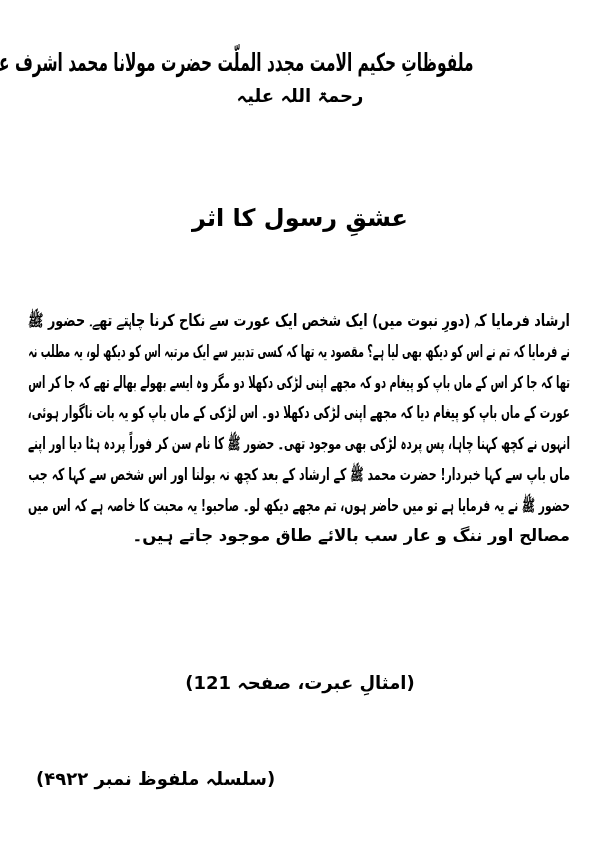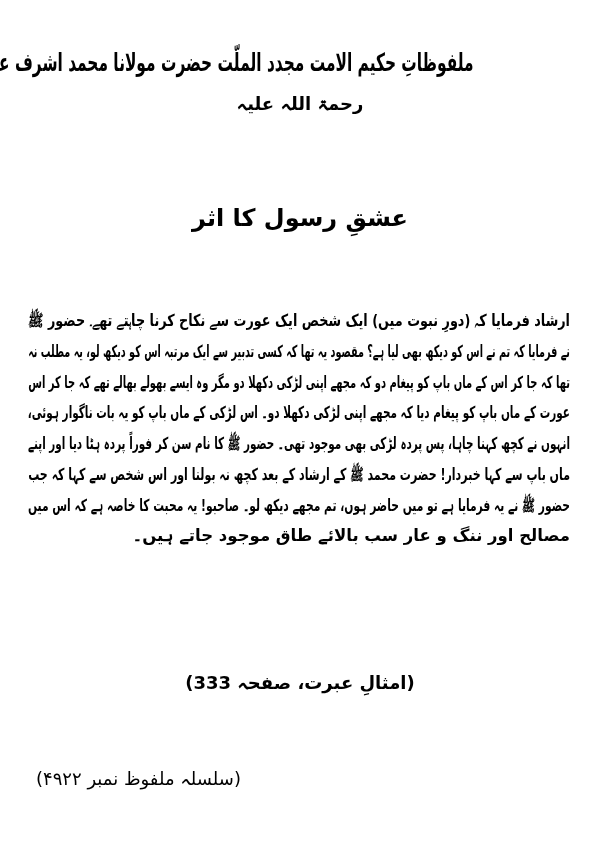--- a/index.html
+++ b/index.html
@@ -36,21 +36,21 @@
   .doc-title {
     font-size: 25px;
     line-height: 1.35;
     font-weight: 700;
     letter-spacing: 0px;
     padding: 0 18px;
     white-space: nowrap;
     transform: scaleX(0.92);
   }
   .doc-subtitle {
-    margin-top: 12px;
+    margin-top: 4px;
     font-size: 18px;
     font-weight: 700;
     line-height: 1.3;
   }
 
   
   .section-heading {
     position: absolute;
     top: 203px;
     left: 0;
@@ -100,21 +100,21 @@
     font-weight: 700;
     direction: rtl;
   }
 
   
   .footer-serial {
     position: absolute;
     top: 768px;
     left: 36px;
     font-size: 18px;
-    font-weight: 400;
+    font-weight: 700;
     direction: rtl;
     text-align: left;
   }
 </style>
 </head>
 <body>
 
 <div class="page">
 
   <div class="header">
@@ -128,17 +128,17 @@
     <div class="body-line first" style="transform-origin: right center; transform: scaleX(0.775393);">ارشاد فرمایا کہ (دورِ نبوت میں) ایک شخص ایک عورت سے نکاح کرنا چاہتے تھے۔ حضور ﷺ</div>
     <div class="body-line" style="transform-origin: right center; transform: scaleX(0.585313);">نے فرمایا کہ تم نے اس کو دیکھ بھی لیا ہے؟ مقصود یہ تھا کہ کسی تدبیر سے ایک مرتبہ اس کو دیکھ لو، یہ مطلب نہ</div>
     <div class="body-line" style="transform-origin: right center; transform: scaleX(0.602222);">تھا کہ جا کر اس کے ماں باپ کو پیغام دو کہ مجھے اپنی لڑکی دکھلا دو مگر وہ ایسے بھولے بھالے تھے کہ جا کر اس</div>
     <div class="body-line" style="transform-origin: right center; transform: scaleX(0.633918);">عورت کے ماں باپ کو پیغام دیا کہ مجھے اپنی لڑکی دکھلا دو۔ اس لڑکی کے ماں باپ کو یہ بات ناگوار ہوئی،</div>
     <div class="body-line" style="transform-origin: right center; transform: scaleX(0.630966);">انہوں نے کچھ کہنا چاہا، پس پردہ لڑکی بھی موجود تھی۔ حضور ﷺ کا نام سن کر فوراً پردہ ہٹا دیا اور اپنے</div>
     <div class="body-line" style="transform-origin: right center; transform: scaleX(0.668311);">ماں باپ سے کہا خبردار! حضرت محمد ﷺ کے ارشاد کے بعد کچھ نہ بولنا اور اس شخص سے کہا کہ جب</div>
     <div class="body-line" style="transform-origin: right center; transform: scaleX(0.64988);">حضور ﷺ نے یہ فرمایا ہے تو میں حاضر ہوں، تم مجھے دیکھ لو۔ صاحبو! یہ محبت کا خاصہ ہے کہ اس میں</div>
     <div class="body-line last" style="transform-origin: right center;">مصالح اور ننگ و عار سب بالائے طاق موجود جاتے ہیں۔</div>
   </div>
 
-  <div class="citation">(امثالِ عبرت، صفحہ 333)</div>
+  <div class="citation">(امثالِ عبرت، صفحہ 121)</div>
 
   <div class="footer-serial">(سلسلہ ملفوظ نمبر ۴۹۲۲)</div>
 
 </div>
 
 </body></html>

